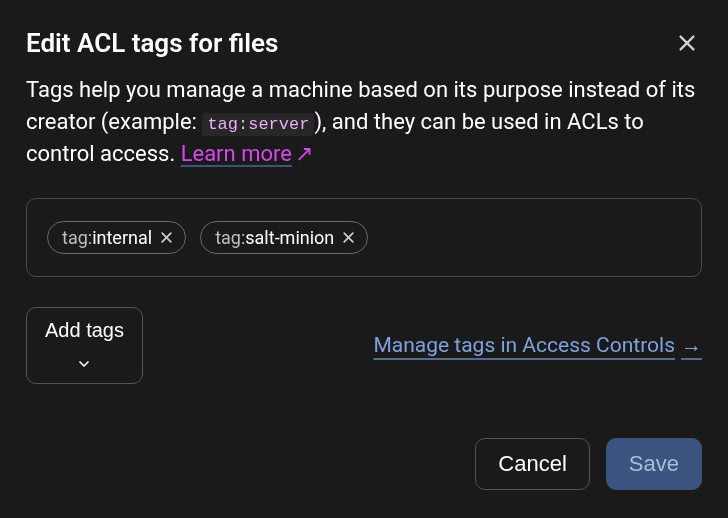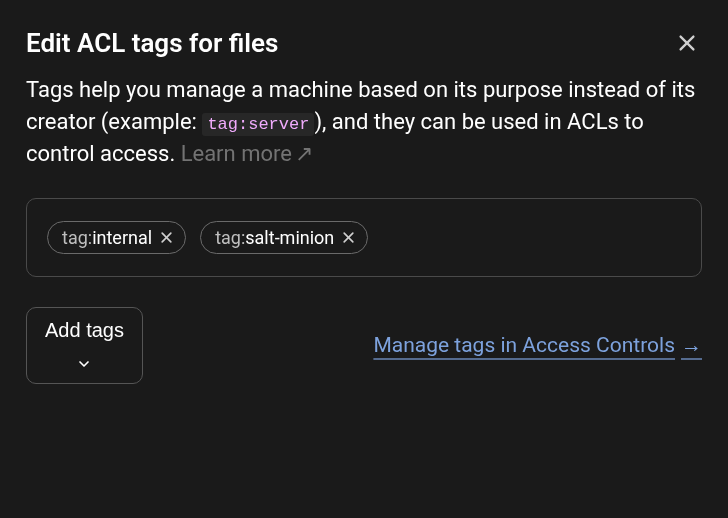--- a/index.html
+++ b/index.html
@@ -55,21 +55,22 @@
     }
     .code-inline {
       font-family: "SFMono-Regular", Consolas, "Liberation Mono", Menlo, monospace;
       font-size: 17px;
       background: rgba(255,255,255,0.06);
       padding: 2px 5px;
       border-radius: 3px;
       color: #f0abfc;
     }
     .learn-more {
-      color: #737373;
+      color: #d946ef;
+      text-decoration: underline;
       text-decoration-color: rgba(92,143,214,0.5);
       text-underline-offset: 4px;
       cursor: pointer;
     }
     .learn-more .arrow {
       display: inline-block;
       margin-left: 3px;
     }
     .tags-box {
       border: 1px solid #4a4a4a;
@@ -212,14 +213,18 @@
       <svg viewBox="0 0 24 24" fill="none" stroke="currentColor" stroke-width="2.5" stroke-linecap="round" stroke-linejoin="round">
         <polyline points="6 9 12 15 18 9"></polyline>
       </svg>
     </button>
     <a class="manage-link">
       <span>Manage tags in Access Controls</span>
       <span>→</span>
     </a>
   </div>
 
+  <div class="footer">
+    <button class="btn btn-cancel">Cancel</button>
+    <button class="btn btn-save">Save</button>
+  </div>
 
 </div>
 
 </body></html>

